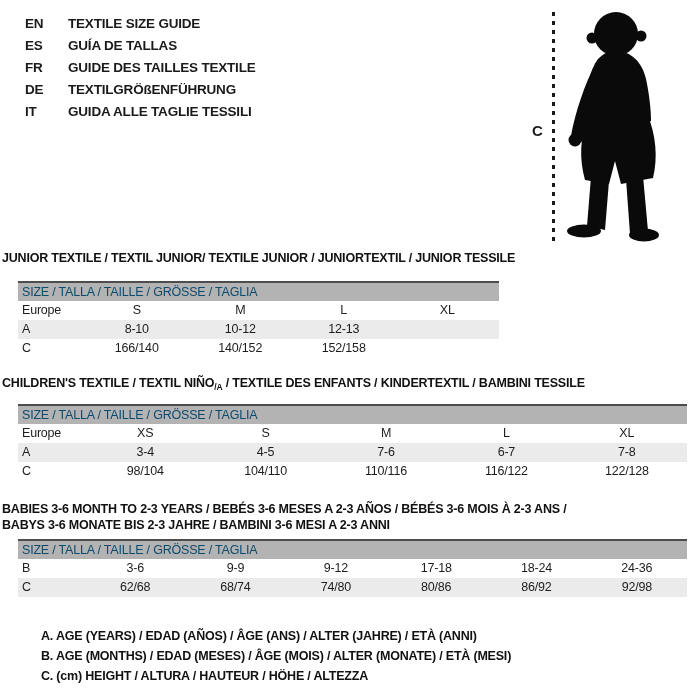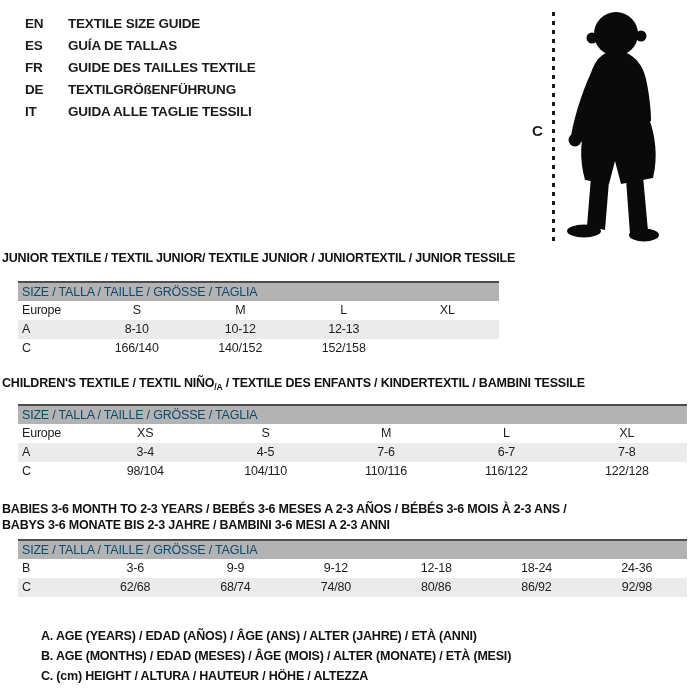--- a/index.html
+++ b/index.html
@@ -149,21 +149,21 @@
     <div>BABIES 3-6 MONTH TO 2-3 YEARS / BEBÉS 3-6 MESES A 2-3 AÑOS / BÉBÉS 3-6 MOIS À 2-3 ANS /</div>
     <div>BABYS 3-6 MONATE BIS 2-3 JAHRE / BAMBINI 3-6 MESI A 2-3 ANNI</div>
   </div>
   <div class="tbl t3">
     <div class="size-bar">SIZE / TALLA / TAILLE / GRÖSSE / TAGLIA</div>
     <div class="grid-row cols6">
       <span class="cell-label">B</span>
       <span class="cell-val">3-6</span>
       <span class="cell-val">9-9</span>
       <span class="cell-val">9-12</span>
-      <span class="cell-val">12-18</span>
+      <span class="cell-val">17-18</span>
       <span class="cell-val">18-24</span>
       <span class="cell-val">24-36</span>
     </div>
     <div class="grid-row cols6 shaded">
       <span class="cell-label">C</span>
       <span class="cell-val">62/68</span>
       <span class="cell-val">68/74</span>
       <span class="cell-val">74/80</span>
       <span class="cell-val">80/86</span>
       <span class="cell-val">86/92</span>

